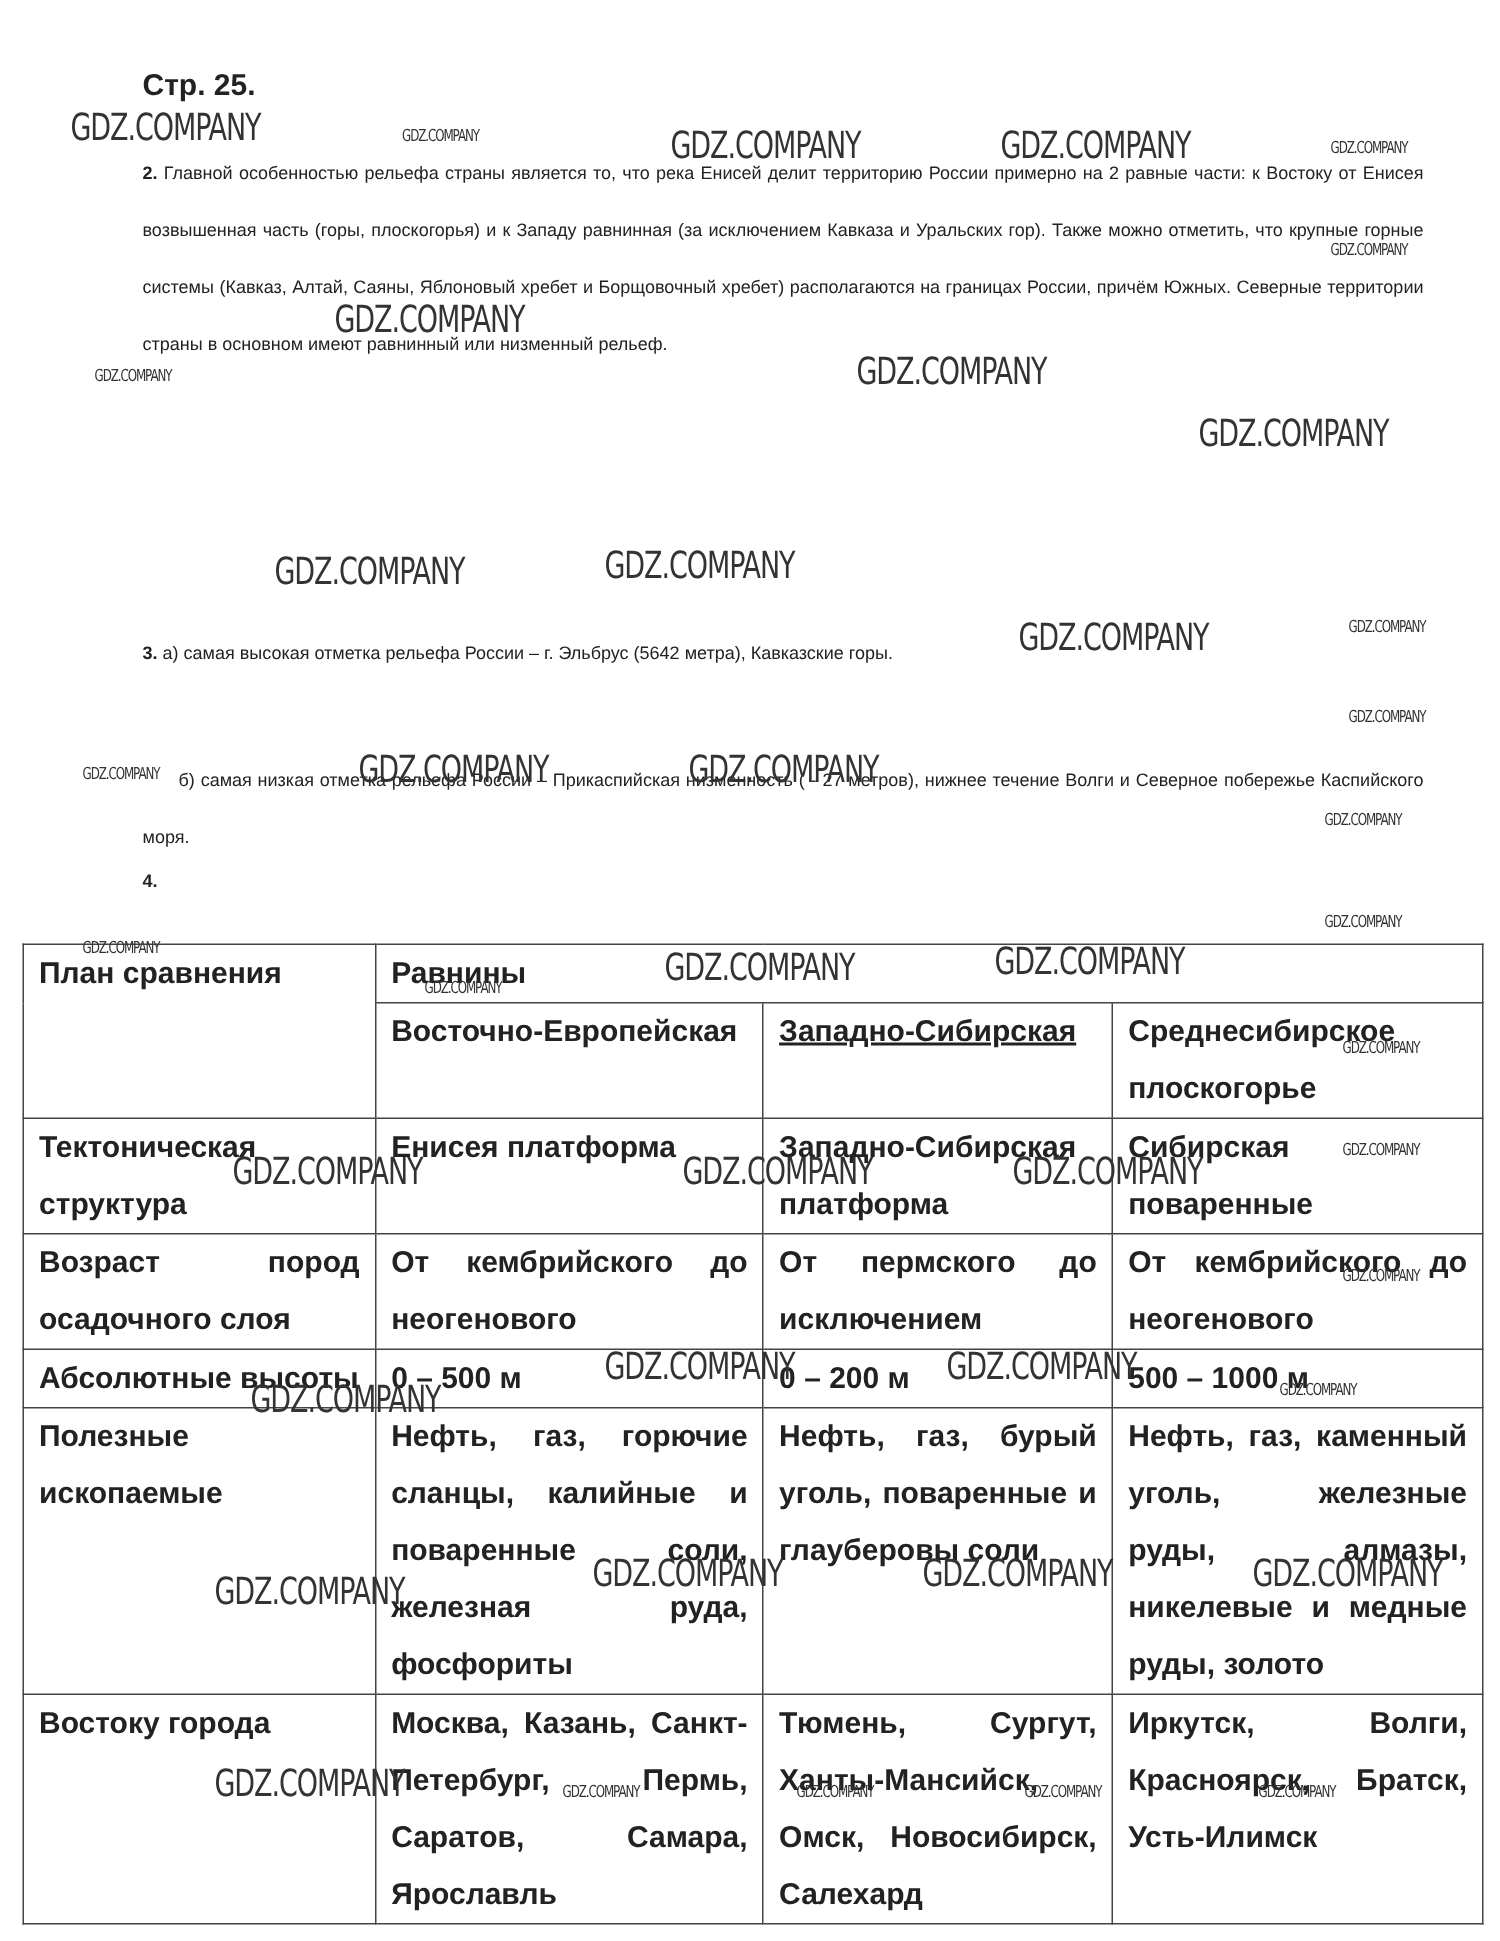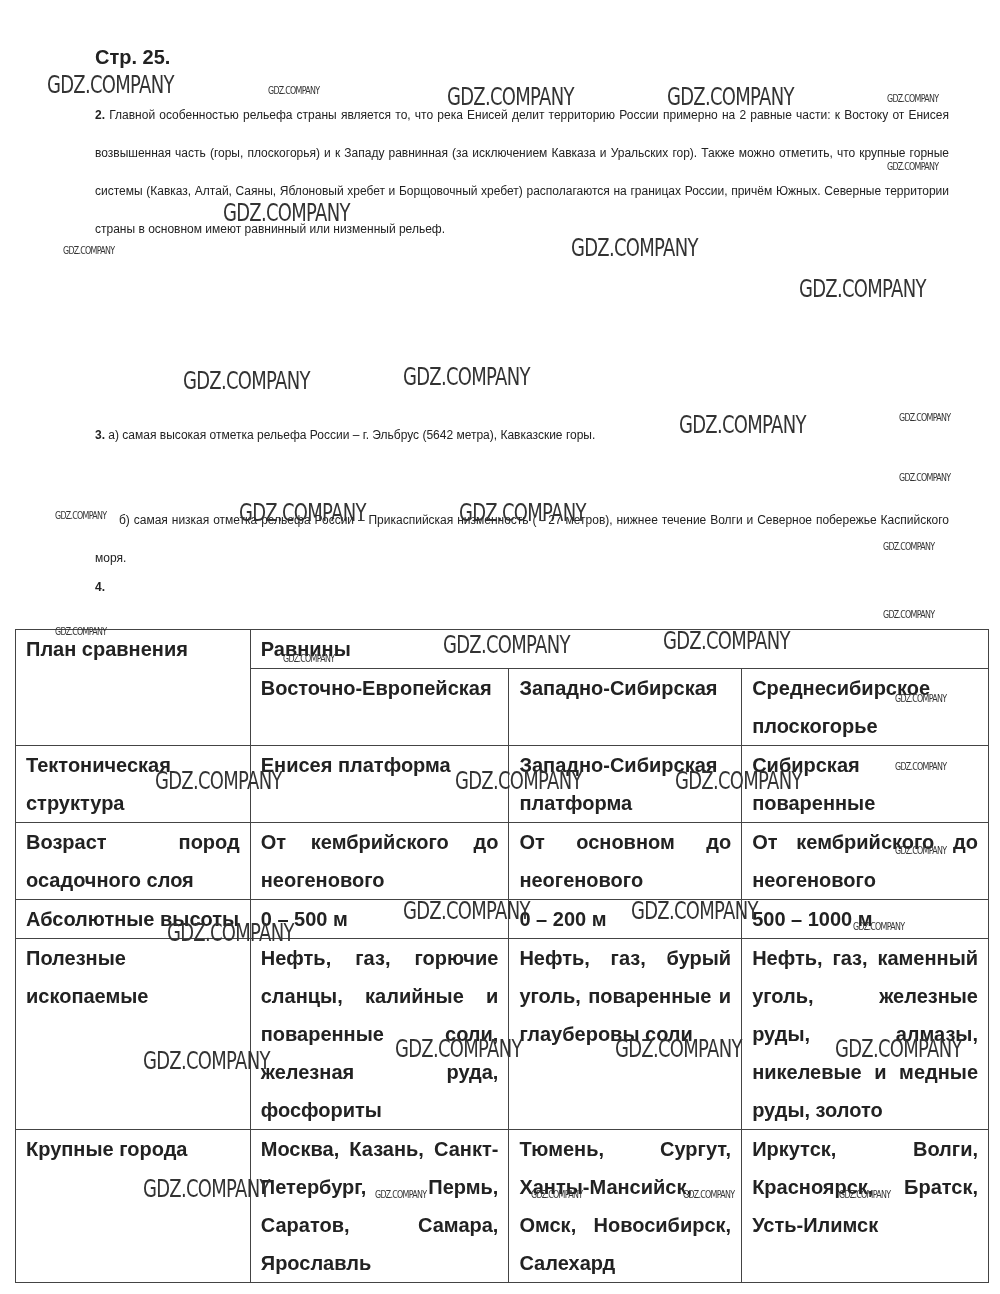--- a/index.html
+++ b/index.html
@@ -11,21 +11,21 @@
   .para b { font-weight: bold; }
   #p2 { top: 96px; }
   #p3a { top: 380px; margin-top: 36px; }
   #p3b { top: 501px; text-indent: 24px; }
   #p4 { top: 568px; font-weight: bold; }
   table.cmp { position: absolute; left: 15px; top: 629px; width: 974px;
               border-collapse: collapse; font-size: 20px; border-radius: 12px; }
   table.cmp td { border: 1.5px solid #444; vertical-align: top; padding: 0 10px;
                  line-height: 38px; text-align: justify; font-weight: bold; }
   table.cmp .h { font-weight: bold; }
-  .c0 { width: 214px; } .c1 { width: 238px; } .c2 { width: 212px; } .c3 { width: 226px; }
+  .c0 { width: 214px; } .c1 { width: 238px; } .c2 { width: 212px; text-decoration: underline; } .c3 { width: 226px; }
   .wm { position: absolute; font-family: "DejaVu Sans", sans-serif; color: #333;
         letter-spacing: -1px; transform: scaleX(0.72); transform-origin: left top;
         white-space: nowrap; pointer-events: none; }
   .wm.big { font-size: 25px; }
   .wm.small { font-size: 11px; }
 </style>
 </head>
 <body>
 
 <div class="page-label">Стр. 25.</div>
@@ -59,37 +59,37 @@
   </tr>
   <tr>
     <td>Тектоническая структура</td>
     <td>Енисея платформа</td>
     <td>Западно-Сибирская платформа</td>
     <td>Сибирская поваренные</td>
   </tr>
   <tr>
     <td>Возраст пород осадочного слоя</td>
     <td>От кембрийского до неогенового</td>
-    <td>От основном до неогенового</td>
+    <td>От пермского до исключением</td>
     <td>От кембрийского до неогенового</td>
   </tr>
   <tr>
     <td>Абсолютные высоты</td>
     <td>0 – 500 м</td>
     <td>0 – 200 м</td>
     <td>500 – 1000 м</td>
   </tr>
   <tr>
     <td>Полезные ископаемые</td>
     <td>Нефть, газ, горючие сланцы, калийные и поваренные соли, железная руда, фосфориты</td>
     <td>Нефть, газ, бурый уголь, поваренные и глауберовы соли</td>
     <td>Нефть, газ, каменный уголь, железные руды, алмазы, никелевые и медные руды, золото</td>
   </tr>
   <tr>
-    <td>Крупные города</td>
+    <td>Востоку города</td>
     <td>Москва, Казань, Санкт-Петербург, Пермь, Саратов, Самара, Ярославль</td>
     <td>Тюмень, Сургут, Ханты-Мансийск, Омск, Новосибирск, Салехард</td>
     <td>Иркутск, Волги, Красноярск, Братск, Усть-Илимск</td>
   </tr>
 </tbody>
   </table>
 
 <div class="wm big" style="left:47px;top:70px">GDZ.COMPANY</div>
 <div class="wm small" style="left:268px;top:84px">GDZ.COMPANY</div>
 <div class="wm big" style="left:447px;top:82px">GDZ.COMPANY</div>

